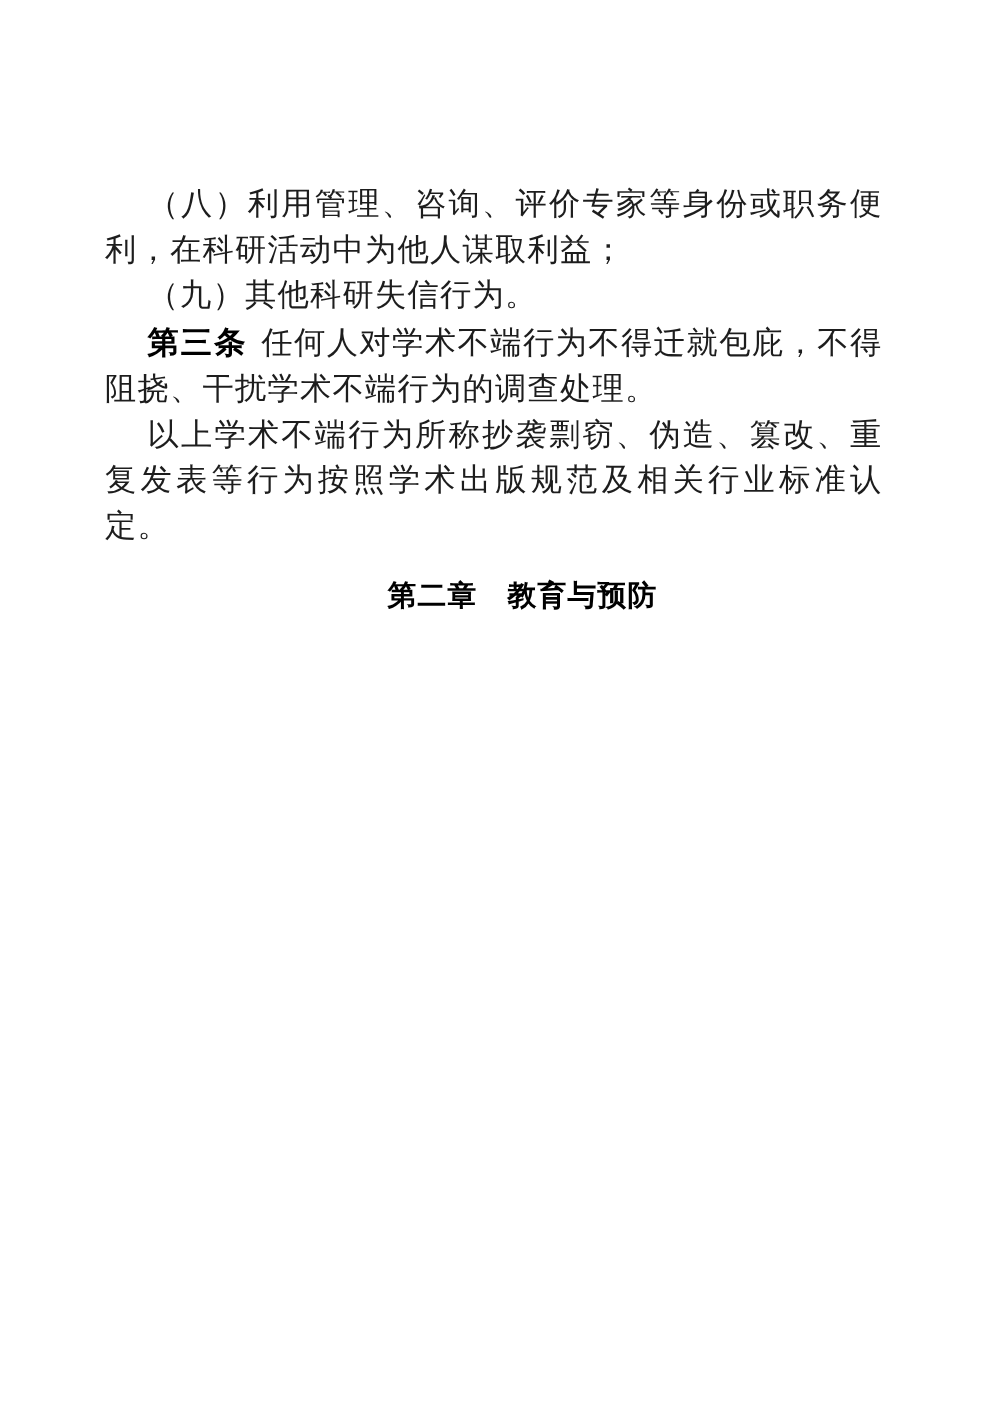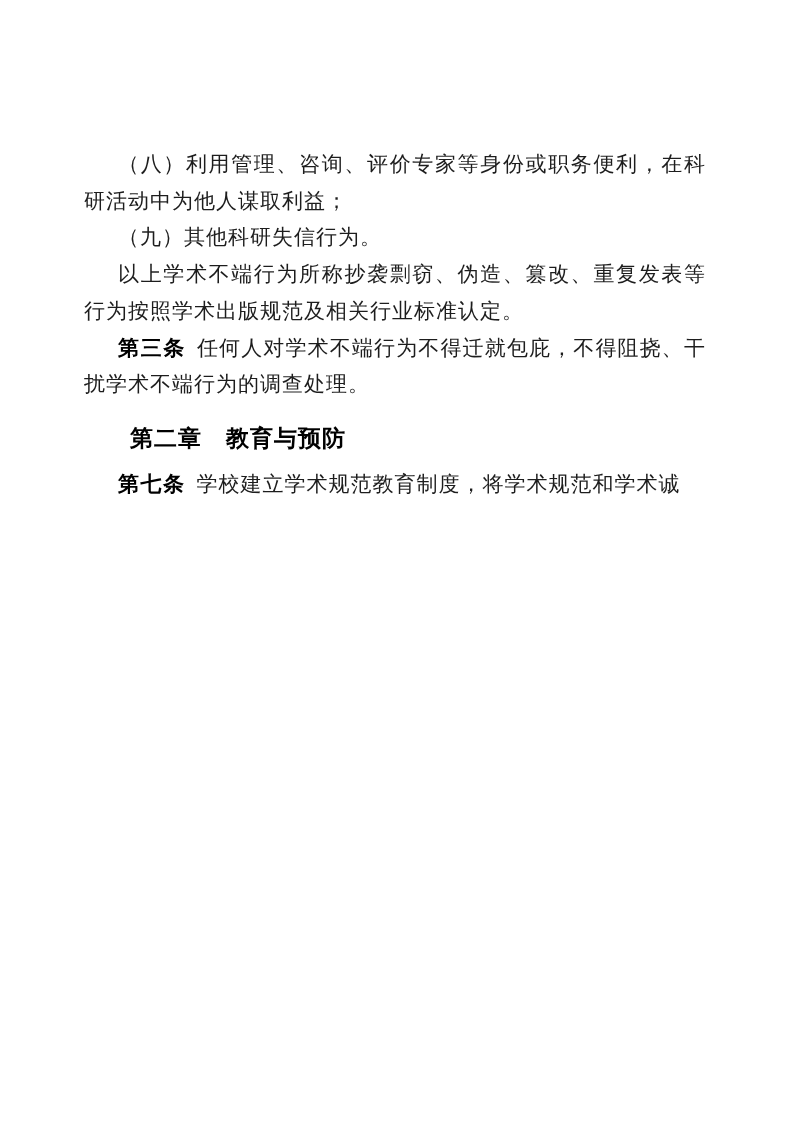--- a/index.html
+++ b/index.html
@@ -19,21 +19,21 @@
   }
 
   .content {
     position: absolute;
     top: 146px;
     left: 84px;
     width: 622px;
   }
 
   .para {
-    font-size: 21px;
+    font-size: 25px;
     line-height: 36.7px;
     letter-spacing: 1px;
     text-align: justify;
     text-indent: 34px;
     color: #1d1d1d;
     font-weight: 400;
   }
 
   .para .lead {
     font-family: "Liberation Sans", "DejaVu Sans", sans-serif;
@@ -48,40 +48,40 @@
     margin-right: 0;
   }
 
   .chapter {
     font-family: "Liberation Sans", "DejaVu Sans", sans-serif;
     font-size: 23px;
     font-weight: 700;
     color: #000000;
     line-height: 44px;
     letter-spacing: 1px;
+    text-align: center;
     text-indent: 46px; 
     margin-top: 13px;
     margin-bottom: 6px;
   }
 </style>
 </head>
 <body>
 
 <div class="page">
   <div class="content">
 
     <p class="para"><span>（八）利用管理、咨询、评价专家等身份或职务便利，在科研活动中为他人谋取利益；</span></p>
 
     <p class="para"><span>（九）其他科研失信行为。</span></p>
 
+    <p class="para"><b class="lead">第三条</b><span>任何人对学术不端行为不得迁就包庇，不得阻挠、干扰学术不端行为的调查处理。</span></p>
+
     <p class="para"><span>以上学术不端行为所称抄袭剽窃、伪造、篡改、重复发表等行为按照学术出版规范及相关行业标准认定。</span></p>
-
-    <p class="para"><b class="lead">第三条</b><span>任何人对学术不端行为不得迁就包庇，不得阻挠、干扰学术不端行为的调查处理。</span></p>
 
 
 
     <h2 class="chapter">第二章　教育与预防</h2>
 
 
-    <p class="para"><b class="lead">第七条</b><span>学校建立学术规范教育制度，将学术规范和学术诚</span></p>
 
   </div>
 </div>
 
 </body></html>

